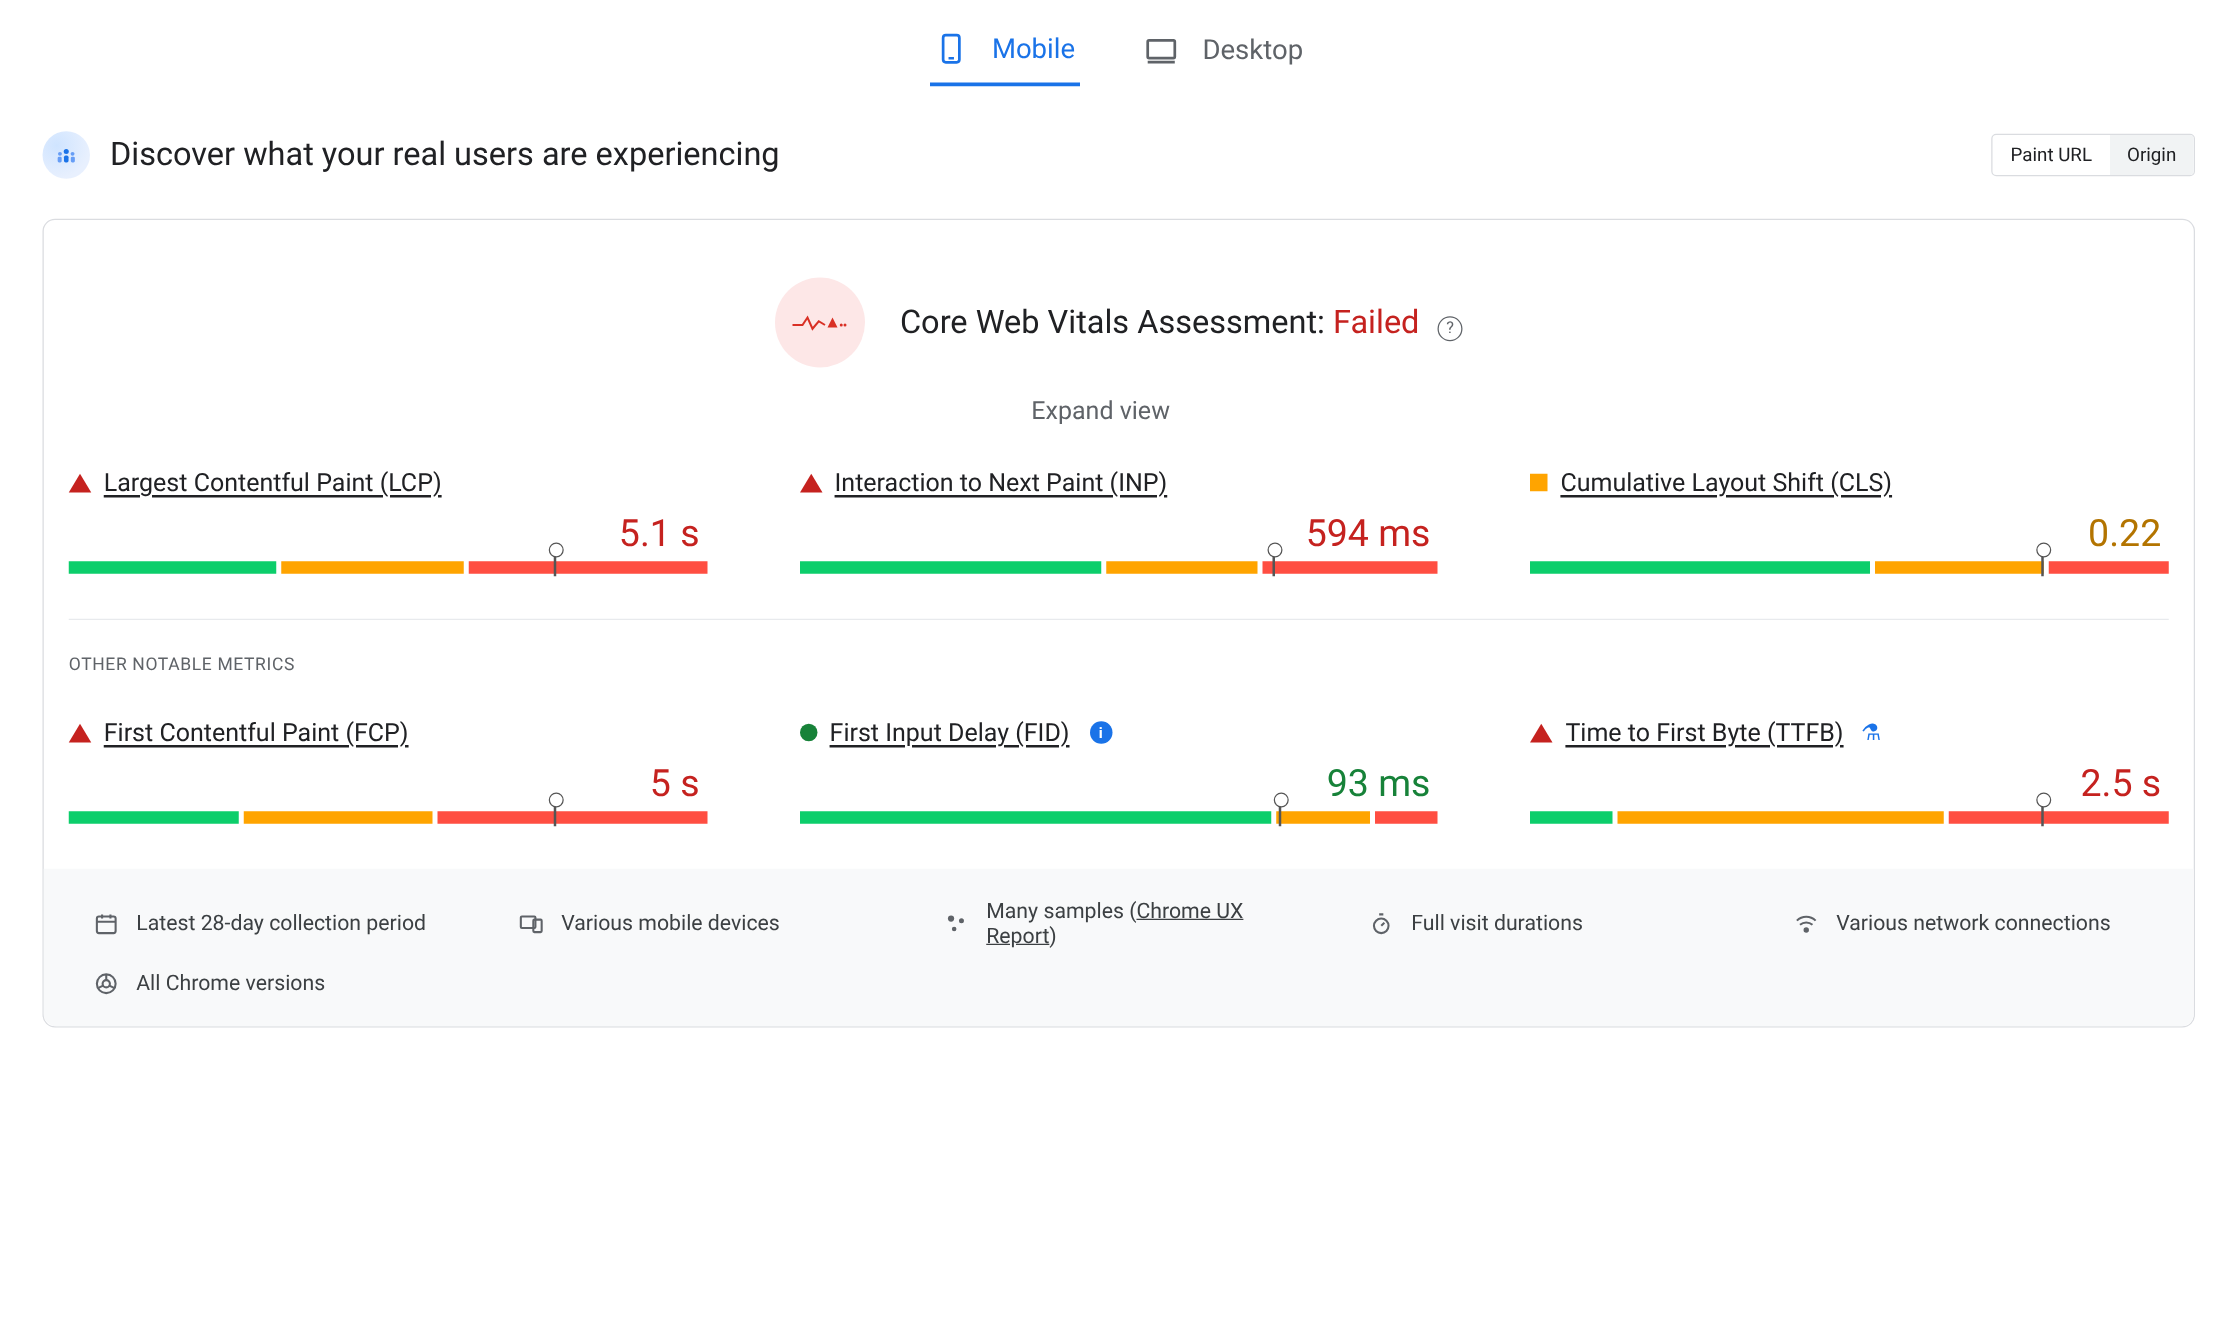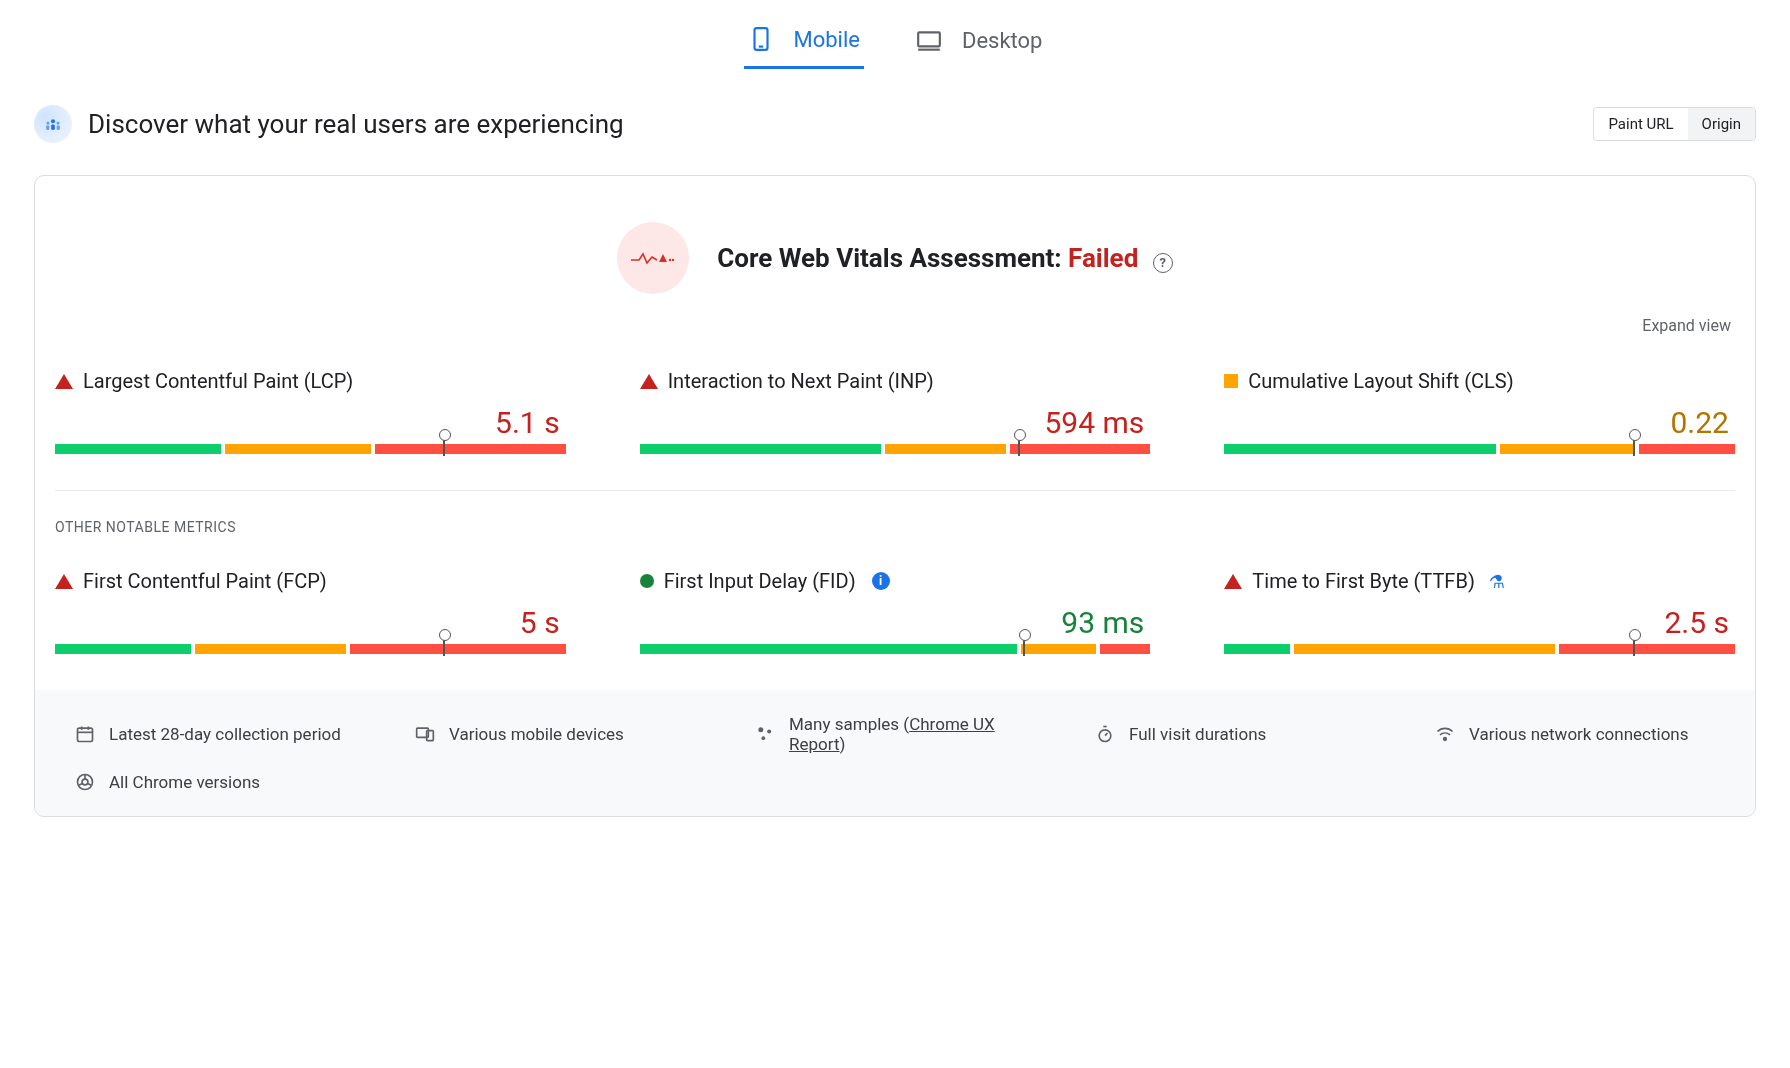--- a/index.html
+++ b/index.html
@@ -27,28 +27,28 @@
 .hdr-title{font-size:26px;font-weight:400;color:var(--text)}
 .hdr-spacer{flex:1}
 .toggle{display:flex;border:1px solid var(--lgray);border-radius:4px;overflow:hidden}
 .toggle-btn{padding:7px 14px;font-size:15px;color:var(--text);cursor:pointer}
 .toggle-btn.active{background:#f1f3f4}
 
 .card{border:1px solid var(--lgray);border-radius:10px;padding:28px 12px 0}
 .assess{display:flex;align-items:center;justify-content:center;gap:28px;margin-top:18px}
 .assess-badg{width:72px;height:72px;border-radius:50%;background:#fde7e7;display:flex;align-items:center;justify-content:center}
 .assess-badg svg{width:46px;height:14px}
-.assess-t{font-size:26px;font-weight:700}
+.assess-t{font-size:26px;font-weight:400}
 .assess-t .fail{color:var(--red-text)}
 .assess-help{width:20px;height:20px;border:1.6px solid var(--gray);border-radius:50%;display:inline-flex;align-items:center;justify-content:center;font-size:13px;color:var(--gray);margin-left:8px;cursor:pointer}
-.expand{text-align:right;color:var(--gray);font-size:16px;margin:22px 12px 0 0;cursor:pointer}
+.expand{text-align:center;color:var(--gray);font-size:20px;margin:22px 29px 0 0;cursor:pointer}
 
 .grid{display:grid;grid-template-columns:repeat(3,1fr);gap:74px;padding:34px 8px 36px}
 .metric-title{display:flex;align-items:center;gap:10px;font-size:20px}
-.metric-title a{color:var(--text);text-underline-offset:3px;cursor:pointer}
+.metric-title a{color:var(--text);text-decoration:underline;text-underline-offset:3px;cursor:pointer}
 .tri{width:0;height:0;border-left:9px solid transparent;border-right:9px solid transparent;border-bottom:15px solid var(--red-text)}
 .sq{width:14px;height:14px;background:var(--orange)}
 .circ{width:14px;height:14px;border-radius:50%;background:#178239}
 .metric-val{text-align:right;font-size:30px;font-weight:400;margin:12px 6px 4px 0}
 .v-red{color:var(--red-text)}
 .v-orange{color:var(--orange-brown)}
 .v-green{color:#178239}
 .bar{position:relative;display:flex;height:10px;gap:4px;margin-top:4px}
 .seg{height:100%}
 .seg.g{background:var(--green)}

